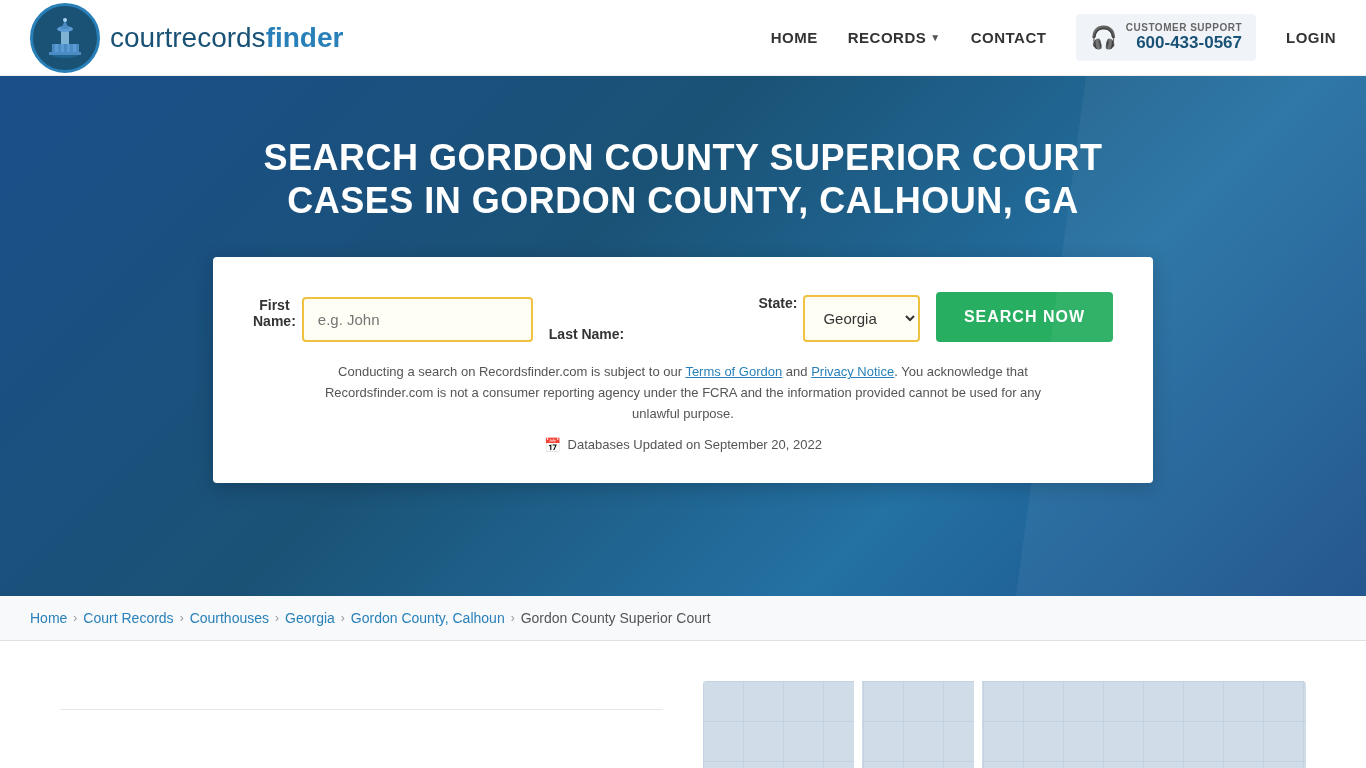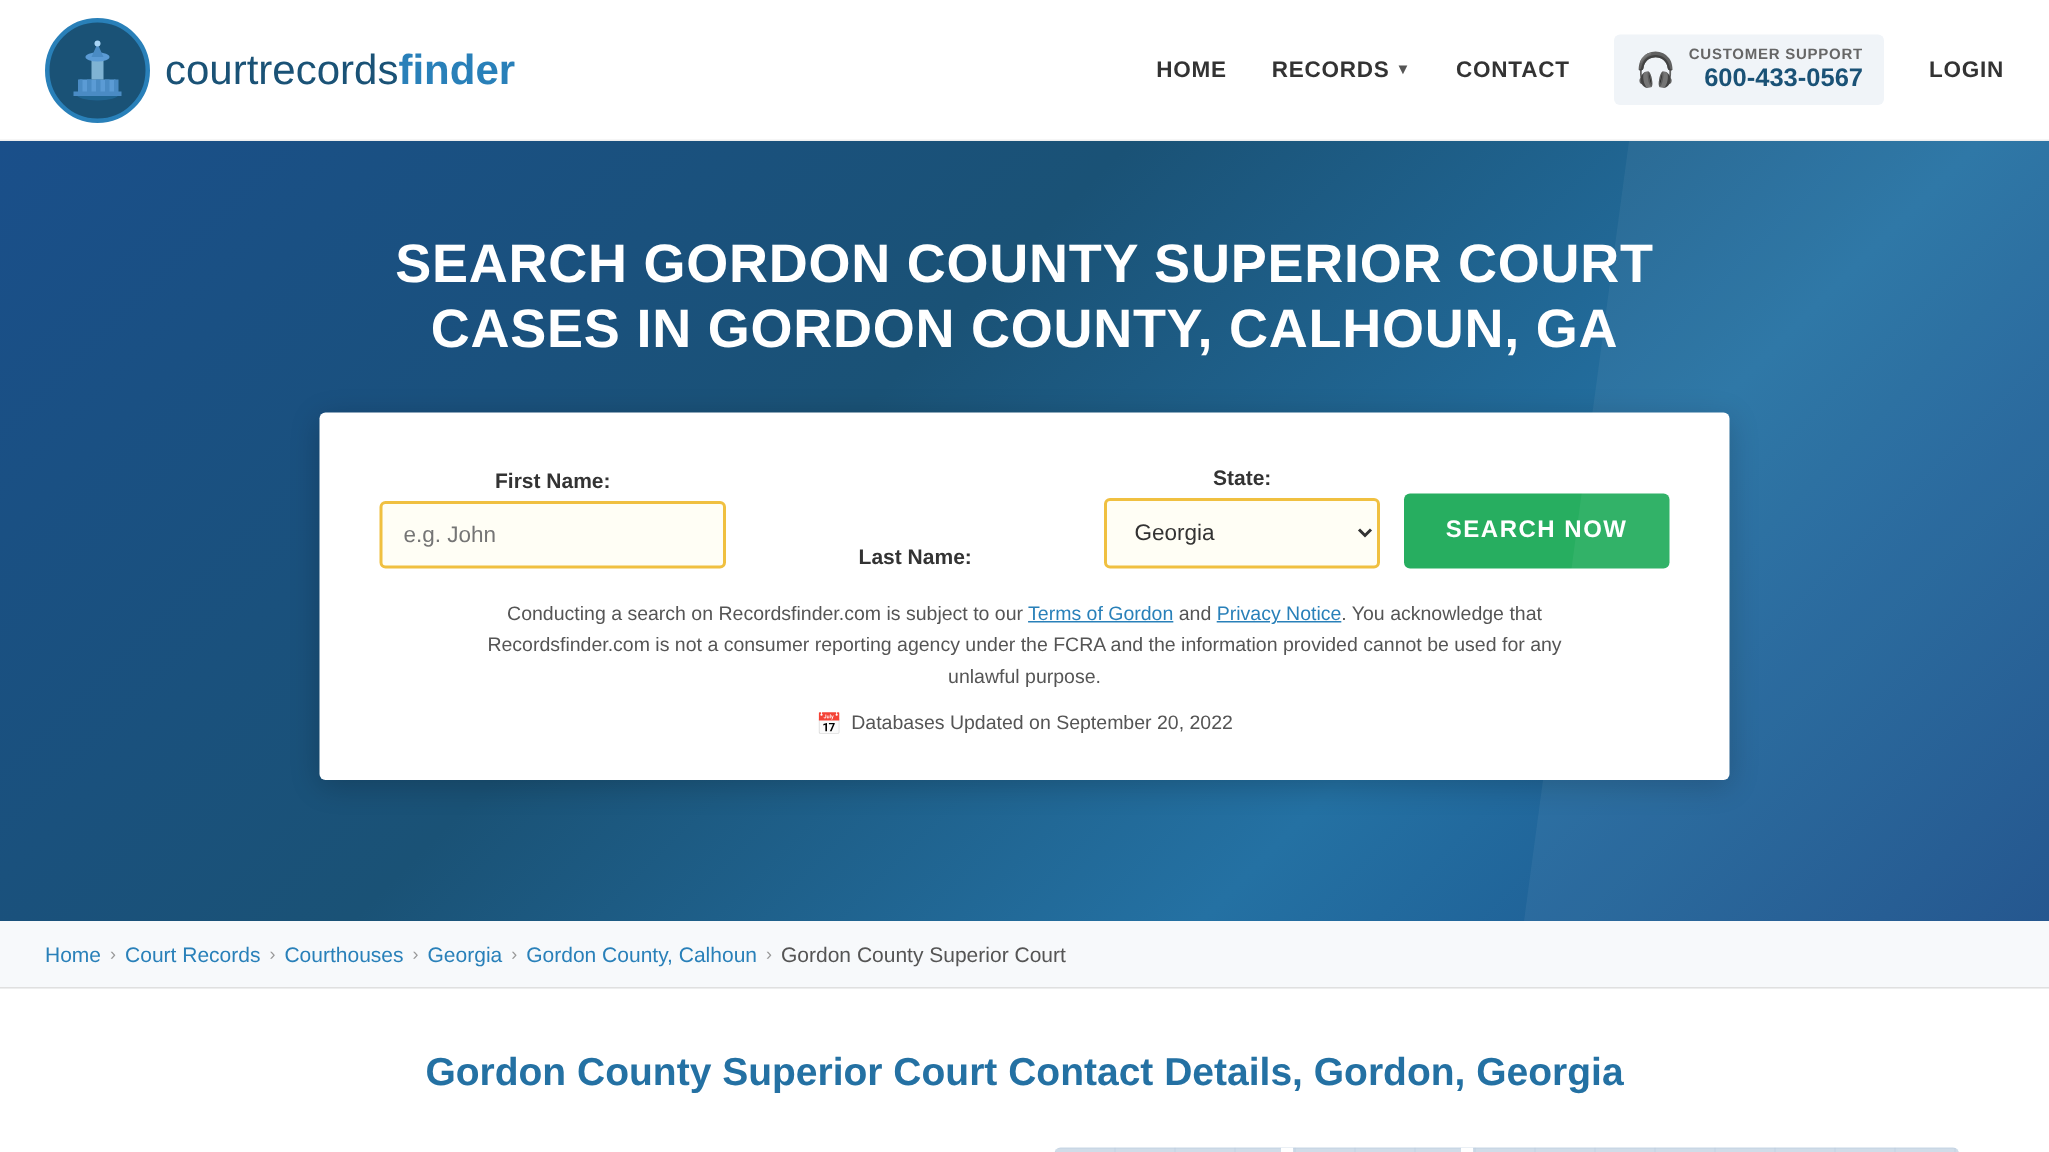--- a/index.html
+++ b/index.html
@@ -6,21 +6,21 @@
     body { font-family: Arial, sans-serif; font-size: 14px; color: #333; width: 1366px; overflow-x: hidden; }
 
     
     .header {
       background: #fff;
       display: flex;
       align-items: center;
       justify-content: space-between;
       padding: 10px 30px;
       border-bottom: 1px solid #eee;
-      height: 94px;
+      height: 76px;
     }
     .logo-area {
       display: flex;
       align-items: center;
       gap: 10px;
     }
     .logo-text {
       font-size: 28px;
       color: #1a5276;
     }
@@ -125,21 +125,20 @@
       box-shadow: 0 4px 20px rgba(0,0,0,0.2);
     }
     .search-form {
       display: flex;
       gap: 16px;
       align-items: flex-end;
       margin-bottom: 20px;
     }
     .form-group {
       display: flex;
-      flex-direction: column;
       gap: 6px;
     }
     .form-group label {
       font-size: 14px;
       font-weight: 600;
       color: #333;
     }
     .form-group.first-name { flex: 1.2; }
     .form-group.last-name { flex: 1.2; }
     .form-group.state { flex: 1; }
@@ -368,21 +367,20 @@
   <a>Courthouses</a>
   <span class="sep">›</span>
   <a>Georgia</a>
   <span class="sep">›</span>
   <a>Gordon County, Calhoun</a>
   <span class="sep">›</span>
   <span class="current">Gordon County Superior Court</span>
 </nav>
 
 <main class="content">
-  <h2 class="section-title">Gordon County Superior Court Contact Details, Gordon, Georgia</h2>
 
   <div class="content-grid">
     <div class="details-column">
       <div class="detail-row">
         
         
       </div>
 
     </div>
 

